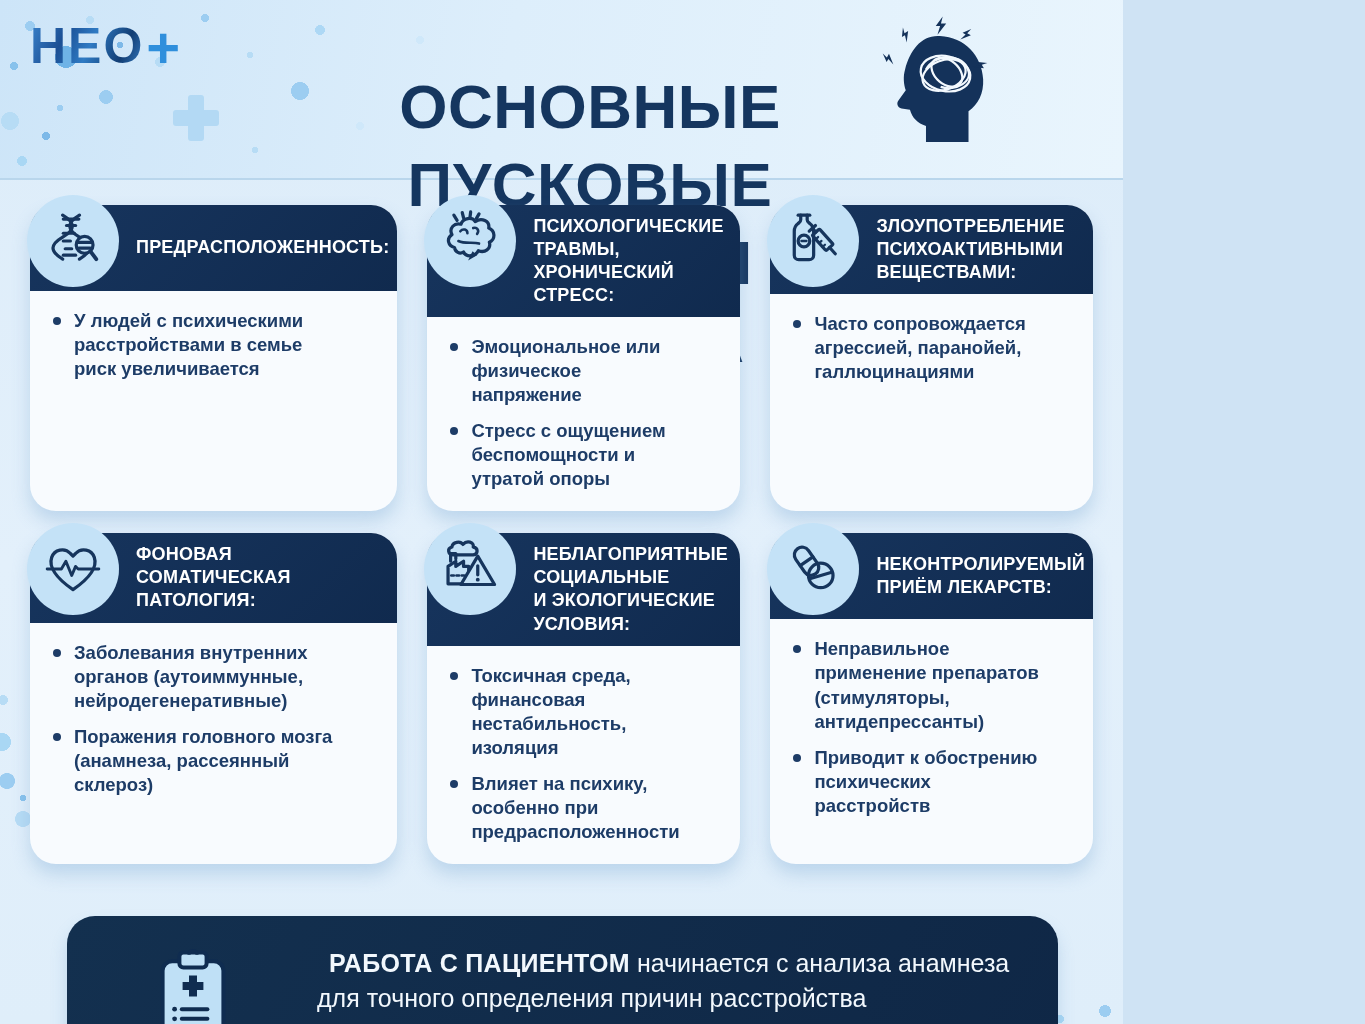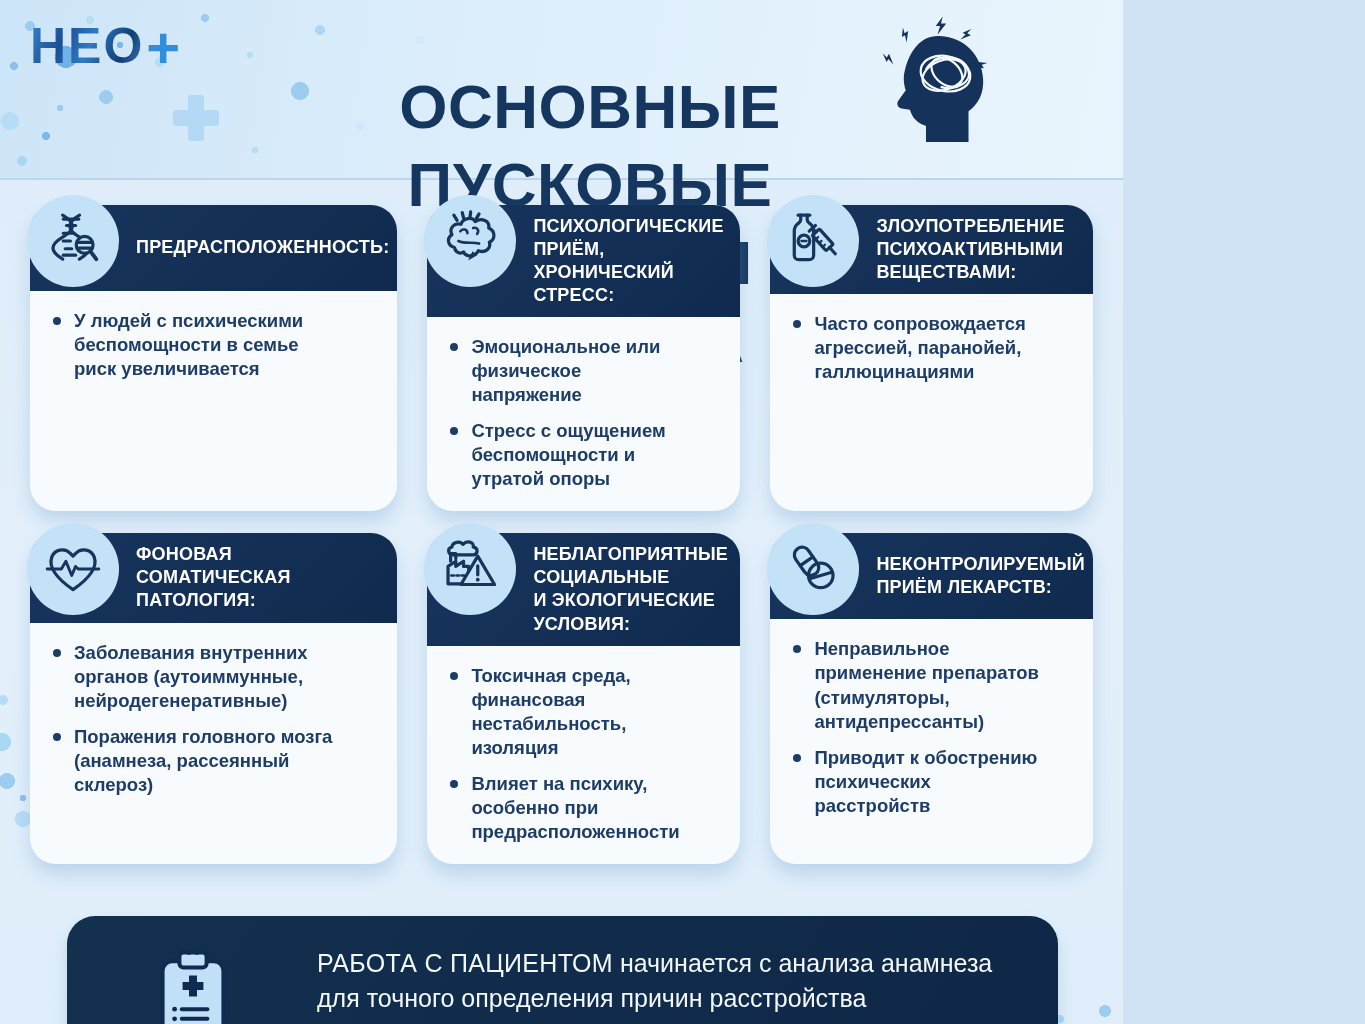--- a/index.html
+++ b/index.html
@@ -90,21 +90,21 @@
               color:#1d3c67;font-size:18.5px;font-weight:bold;line-height:1.3;}
   .bullets li:last-child{margin-bottom:0;}
   .bullets li::before{content:"";position:absolute;left:7px;top:8px;width:8px;height:8px;
                       border-radius:50%;background:#1d3c67;}
   
   .banner{margin:52px 65px 0 67px;min-height:152px;box-sizing:border-box;
           background:linear-gradient(120deg,#13304f 0%,#0f2746 100%);
           border-radius:28px;display:flex;align-items:center;gap:84px;
           padding:22px 40px 22px 86px;box-shadow:0 10px 16px rgba(110,160,205,.3);}
   .banner-text{margin:0;color:#f2f8fd;font-size:25px;line-height:1.38;font-weight:normal;}
-  .banner-text strong{font-weight:normal;letter-spacing:.3px;}
+  .banner-text strong{font-weight:bold;letter-spacing:.3px;margin-left:12px;}
   svg .stroke{fill:none;stroke:#16355d;stroke-width:5;stroke-linecap:round;stroke-linejoin:round;}
 </style>
 </head>
 <body>
 
 <div class="page">
   <div class="top-band"></div>
   <div class="dots-layer"></div>
   <span class="plus plus-1"></span>
   <span class="plus plus-2"></span>
@@ -157,42 +157,42 @@
             <g class="stroke" stroke-width="3.5">
                 <path d="M56 50 H76"></path>
                 <path d="M57 59 H75"></path>
               </g>
             <path d="M75 64 L84 76" stroke="#16355d" stroke-width="6" stroke-linecap="round"></path>
           </svg>
         </span>
         <header class="card-header">ПРЕДРАСПОЛОЖЕННОСТЬ:</header>
         <div class="card-body">
           <ul class="bullets">
-            <li>У людей с психическими беспомощности в семье риск увеличивается</li>
+            <li>У людей с психическими расстройствами в семье риск увеличивается</li>
           </ul>
         </div>
       </article>
 
       <article class="card">
         <span class="icon-circle">
           <svg width="62" height="62" viewBox="0 0 96 96">
             <g class="stroke">
               <path d="M28 16 L23 8"></path>
                 <path d="M38 12 L36 4"></path>
                 <path d="M48 11 L49 3"></path>
                 <path d="M58 13 L62 6"></path>
               <path d="M24 58 C14 56 11 44 20 38 C15 28 24 19 34 22 C37 12 52 10 56 18 C66 11 79 17 77 28 C87 32 88 45 78 50 C81 60 71 67 61 63 C57 72 42 74 38 65 C32 69 25 65 24 58 Z"></path>
               <path d="M33 33 C37 28 44 30 44 36" stroke-width="4"></path>
               <path d="M53 28 C59 26 63 32 59 37" stroke-width="4"></path>
               <path d="M30 48 C40 53 53 49 62 52" stroke-width="4"></path>
             </g>
             <path d="M52 64 L45 78 L59 70 Z" fill="#16355d"></path>
           </svg>
         </span>
-        <header class="card-header">ПСИХОЛОГИЧЕСКИЕ ПРИЁМ,
+        <header class="card-header">ПСИХОЛОГИЧЕСКИЕ ТРАВМЫ,
 ХРОНИЧЕСКИЙ СТРЕСС:</header>
         <div class="card-body">
           <ul class="bullets">
             <li>Эмоциональное или физическое напряжение</li>
             <li>Стресс с ощущением беспомощности и утратой опоры</li>
           </ul>
         </div>
       </article>
 
       <article class="card">

